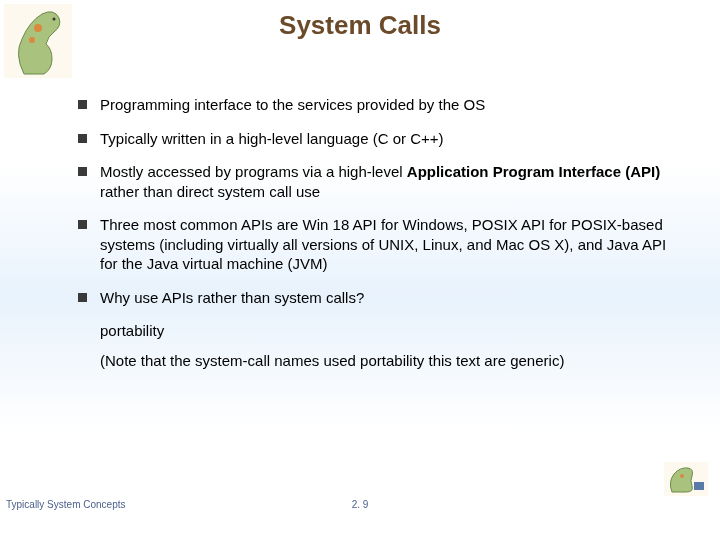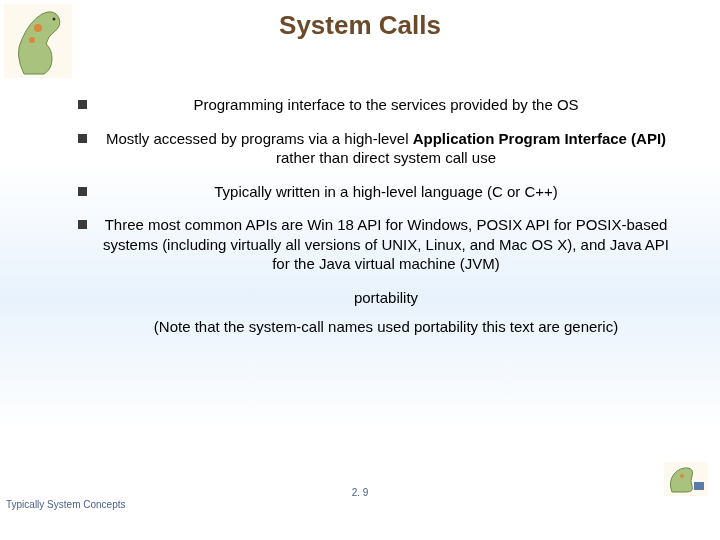--- a/index.html
+++ b/index.html
@@ -21,21 +21,20 @@
     text-shadow: 1px 1px 1px rgba(255,255,255,0.6);
   }
   .content {
     position: absolute;
     top: 95px;
     left: 78px;
     right: 48px;
     font-size: 15px;
     color: #000;
     line-height: 1.3;
-    text-align: center;
   }
   .bullet {
     position: relative;
     padding-left: 22px;
     margin-bottom: 14px;
   }
   .bullet::before {
     content: "";
     position: absolute;
     left: 0;
@@ -50,21 +49,21 @@
   }
   .footer-left {
     position: absolute;
     bottom: 10px;
     left: 6px;
     font-size: 10px;
     color: #4b5f8c;
   }
   .footer-center {
     position: absolute;
-    bottom: 22px;
+    bottom: 10px;
     left: 0; right: 0;
     text-align: center;
     font-size: 10px;
     color: #4b5f8c;
   }
   .footer-right {
     position: absolute;
     bottom: 10px;
     right: 10px;
     font-size: 10px;
@@ -97,27 +96,30 @@
     <circle cx="50" cy="15" r="1.5" fill="#333"></circle>
   </svg>
 
   <h1 class="title">System Calls</h1>
 
   <div class="content">
     <div class="bullet">
       <span>Programming interface to the services provided by the OS</span>
     </div>
     <div class="bullet">
+      <span>Typically written in a high-level language (C or C++)</span>
+    </div>
+    <div class="bullet">
       <span>Mostly accessed by programs via a high-level </span><strong>Application Program Interface (API)</strong><span> rather than direct system call use</span>
     </div>
     <div class="bullet">
-      <span>Typically written in a high-level language (C or C++)</span>
+      <span>Three most common APIs are Win 18 API for Windows, POSIX API for POSIX-based systems (including virtually all versions of UNIX, Linux, and Mac OS X), and Java API for the Java virtual machine (JVM)</span>
     </div>
     <div class="bullet">
-      <span>Three most common APIs are Win 18 API for Windows, POSIX API for POSIX-based systems (including virtually all versions of UNIX, Linux, and Mac OS X), and Java API for the Java virtual machine (JVM)</span>
+      <span>Why use APIs rather than system calls?</span>
     </div>
     <div class="sub">
       <span>portability</span>
     </div>
     <div class="sub">
       <span>(Note that the system-call names used portability this text are generic)</span>
     </div>
   </div>
 
   <svg class="logo-br" viewBox="0 0 44 34">

